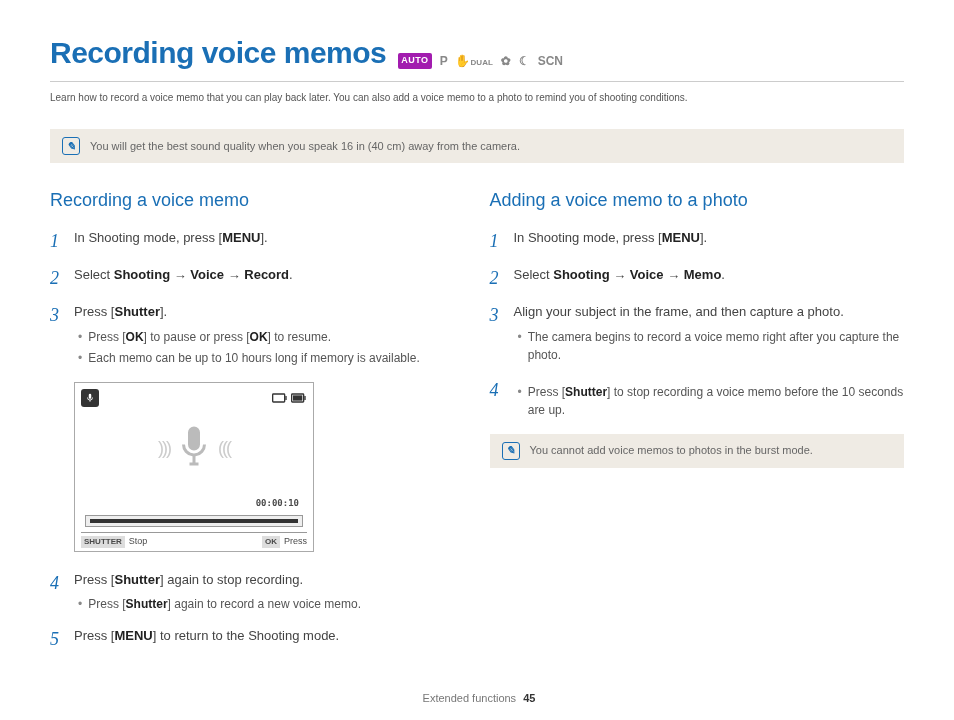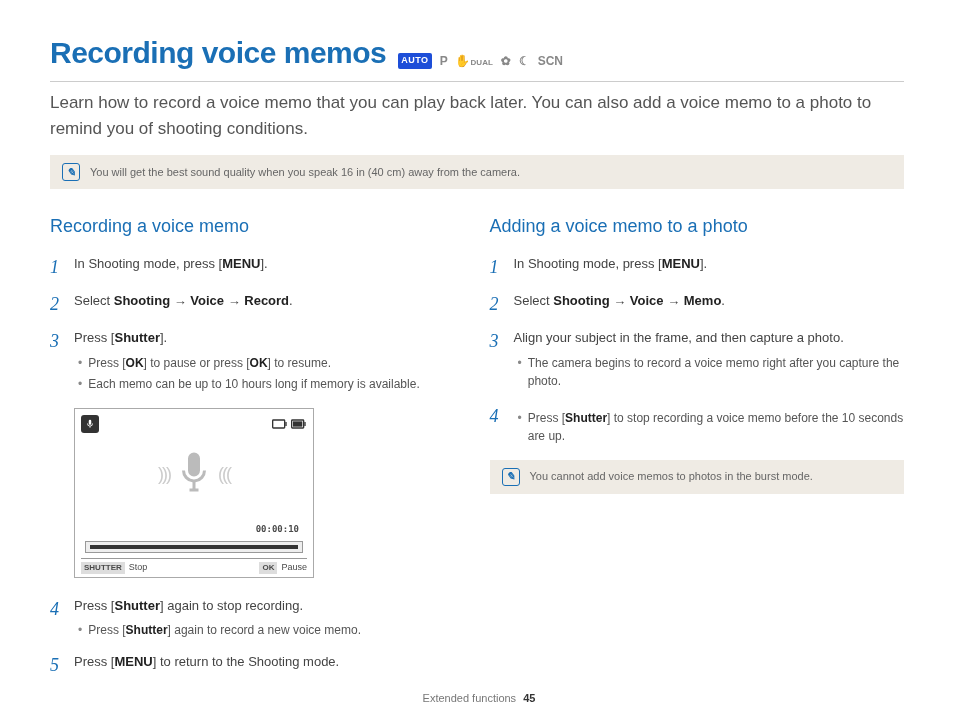--- a/index.html
+++ b/index.html
@@ -9,23 +9,23 @@
     height: 720px;
     padding: 30px 50px 20px 50px;
     color: #4a4a4a;
     font-size: 13px;
     line-height: 1.5;
     position: relative;
   }
   .title-row { display: flex; align-items: baseline; gap: 12px; margin-bottom: 6px; }
   h1 { font-size: 30px; font-weight: 700; color: #1a6fb5; letter-spacing: -0.5px; }
   .mode-icons { display: flex; align-items: center; gap: 8px; color: #888; font-size: 12px; font-weight: bold; }
-  .mode-auto { background:#1d4ed8; color:#fff; font-size:9px; padding:1px 3px; border-radius:2px; letter-spacing:0.5px; }
+  .mode-auto { background:#a21caf; color:#fff; font-size:9px; padding:1px 3px; border-radius:2px; letter-spacing:0.5px; }
   .hr { border-top: 1px solid #ccc; margin-bottom: 8px; }
-  .intro { font-size: 17px; color: #555; margin-bottom: 14px; }
+  .intro { font-size: 10px; color: #555; margin-bottom: 24px; }
   .note-box {
     background: #efebe4;
     padding: 8px 12px;
     display: flex;
     align-items: center;
     gap: 10px;
     font-size: 11px;
     color: #666;
     margin-bottom: 24px;
   }
@@ -156,21 +156,21 @@
       </div>
       <div class="timeline">
           <div class="bar"></div>
         </div>
       <div class="time" style="position:absolute; right:14px; bottom:40px; font-size:9px; font-family:monospace;font-weight:bold;">00:00:10</div>
       <div class="screen-bottom">
         <span class="tag">SHUTTER</span>
         <span>Stop</span>
         <span style="flex:1"></span>
         <span class="tag">OK</span>
-        <span>Pause</span>
+        <span>Press</span>
       </div>
     </div>
 
     <div class="step">
       <div class="step-num">4</div>
       <div class="step-body">
         <span>Press [</span><b>Shutter</b><span>] again to stop recording.</span>
         <div class="bullets">
           <div class="brow">
               <span class="dot">•</span>

